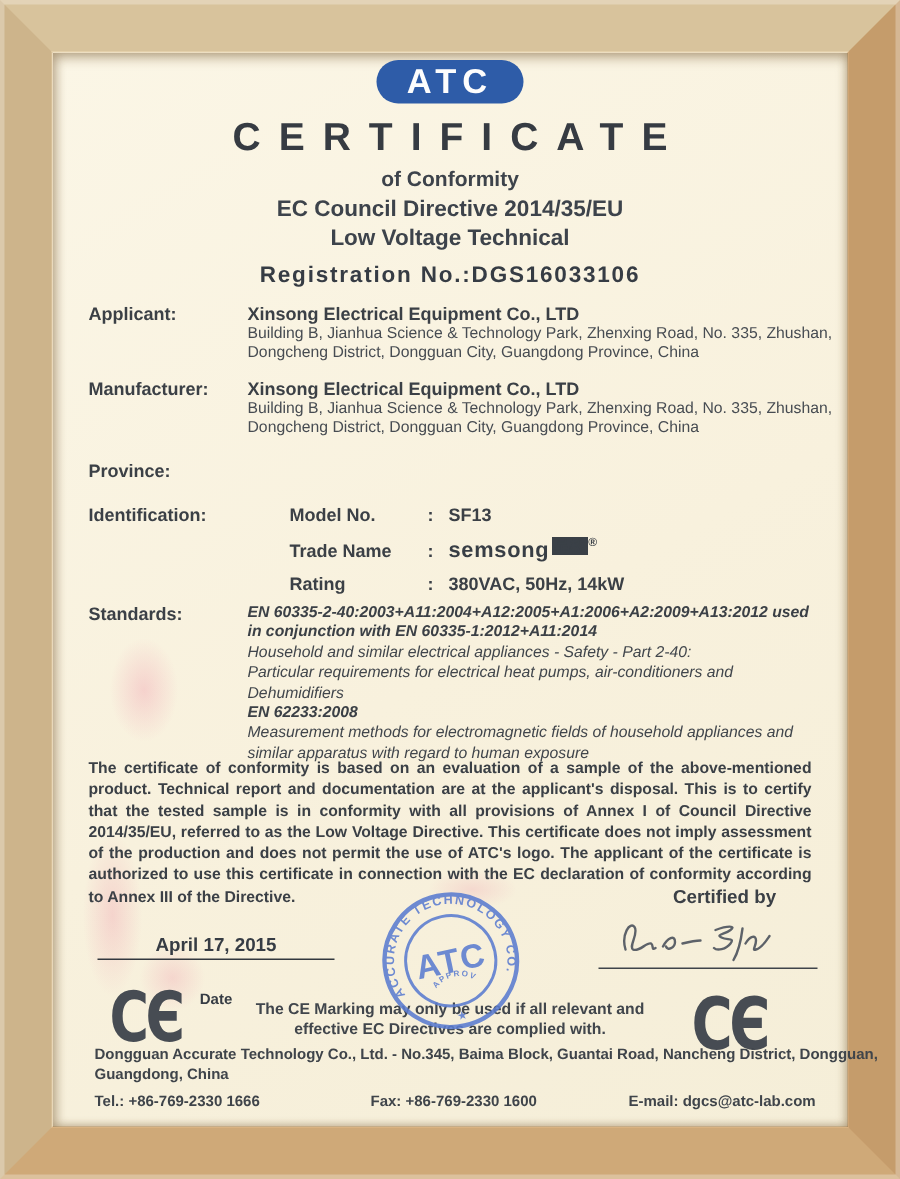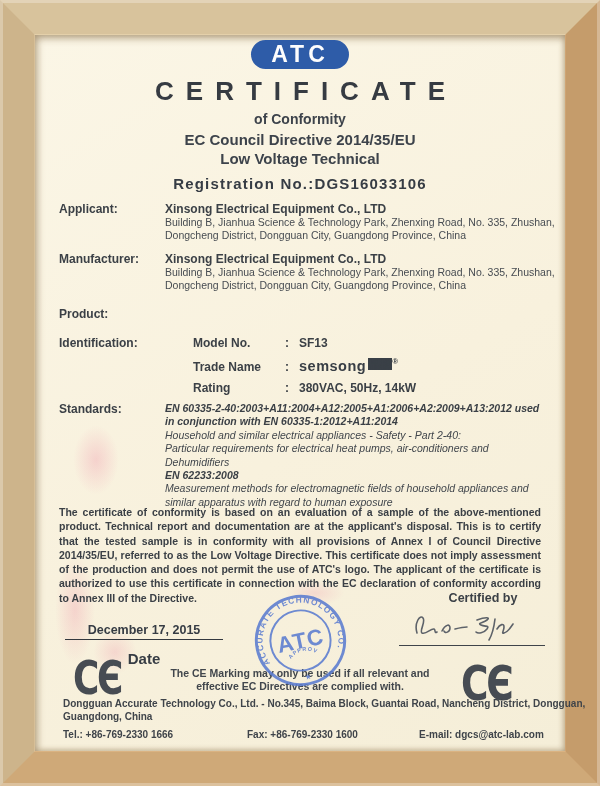--- a/index.html
+++ b/index.html
@@ -78,21 +78,21 @@
 
   
   .certified-by{position:absolute;left:390px;top:556px;width:116px;text-align:center;
     font-size:12.5px;font-weight:bold;color:#3b4046;}
   .signature{position:absolute;left:372px;top:572px;}
   .sig-line{position:absolute;left:364px;top:610px;width:146px;border-top:1.5px solid #3f444a;}
 
   .date-block{position:absolute;left:30px;top:588px;width:158px;text-align:center;}
   .date-value{font-size:12.5px;font-weight:bold;color:#363c44;}
   .date-rule{margin-top:2px;border-top:1.6px solid #33383f;}
-  .date-label{margin-top:10px;font-size:15px;font-weight:bold;color:#363c44;}
+  .date-label{margin-top:21px;font-size:10px;font-weight:bold;color:#363c44;}
 
   .ce{position:absolute;font-family:"DejaVu Sans",sans-serif;font-weight:bold;color:#474c53;
     line-height:1;transform:scaleX(.78);transform-origin:left top;letter-spacing:-3px;}
   .ce-left{left:38px;top:620px;font-size:46px;}
   .ce-right{left:426px;top:624px;font-size:48px;}
 
   .ce-note{position:absolute;left:0;right:0;top:632px;text-align:center;
     font-size:10.5px;font-weight:bold;line-height:13px;color:#41464c;}
 
   .company{position:absolute;left:28px;top:663px;font-size:10px;font-weight:bold;
@@ -140,21 +140,21 @@
     <div class="sec frow row-manufacturer">
       <div class="flabel">Manufacturer:</div>
       <div>
         <div class="fname">Xinsong Electrical Equipment Co., LTD</div>
         <div class="faddr">Building B, Jianhua Science &amp; Technology Park, Zhenxing Road, No. 335, Zhushan,</div>
         <div class="faddr">Dongcheng District, Dongguan City, Guangdong Province, China</div>
       </div>
     </div>
 
     <div class="sec frow row-product">
-      <div class="flabel">Product:</div>
+      <div class="flabel">Province:</div>
     </div>
 
     <div class="sec frow row-identification">
       <div class="flabel">Identification:</div>
       <div>
         <div class="id-row">
           <span class="id-label">Model No.</span>
           <span class="id-colon">:</span>
           <span class="id-value">SF13</span>
         </div>
@@ -187,21 +187,21 @@
     <div class="certified-by">Certified by</div>
 
     <div class="signature">
       <svg width="118" height="36" viewBox="0 0 118 36">
         <path d="M10,26 C7,16 13,7 16,11 C19,15 12,24 15,26 C19,28 24,21 27,22 C29,23 27,27 30,25 M35,24 C38,18 43,16 43,21 C43,25 38,27 37,24 M48,22 C52,21 56,20 60,20 M70,13 C78,10 84,10 80,13 C76,16 70,16 74,18 C78,20 83,18 80,22 C77,26 71,27 69,25 M88,12 C87,20 85,28 82,33 M90,22 C93,17 97,16 97,20 C97,24 94,27 97,26 C101,25 104,20 106,17" stroke="#5d6269" stroke-width="1.6" fill="none" stroke-linecap="round" stroke-linejoin="round"></path>
       </svg>
     </div>
     <div class="sig-line"></div>
 
     <div class="date-block">
-      <div class="date-value">December 17, 2015</div>
+      <div class="date-value">April 17, 2015</div>
       <div class="date-rule"></div>
       <div class="date-label">Date</div>
     </div>
 
     <div class="ce ce-left">CЄ</div>
     <div class="ce ce-right">CЄ</div>
 
     <div class="ce-note">
       <div>The CE Marking may only be used if all relevant and</div>
       <div>effective EC Directives are complied with.</div>

